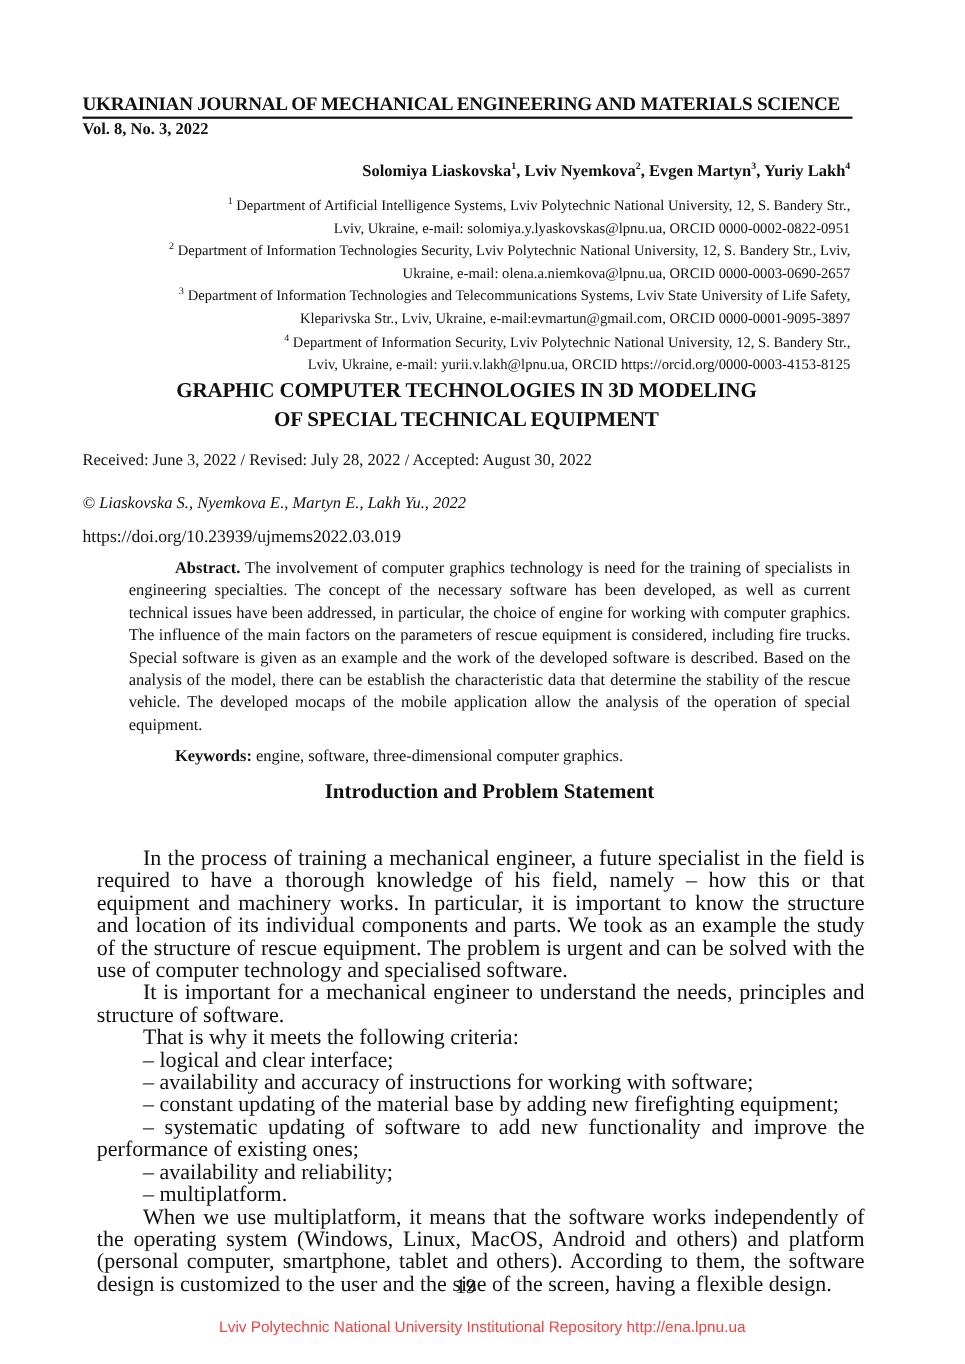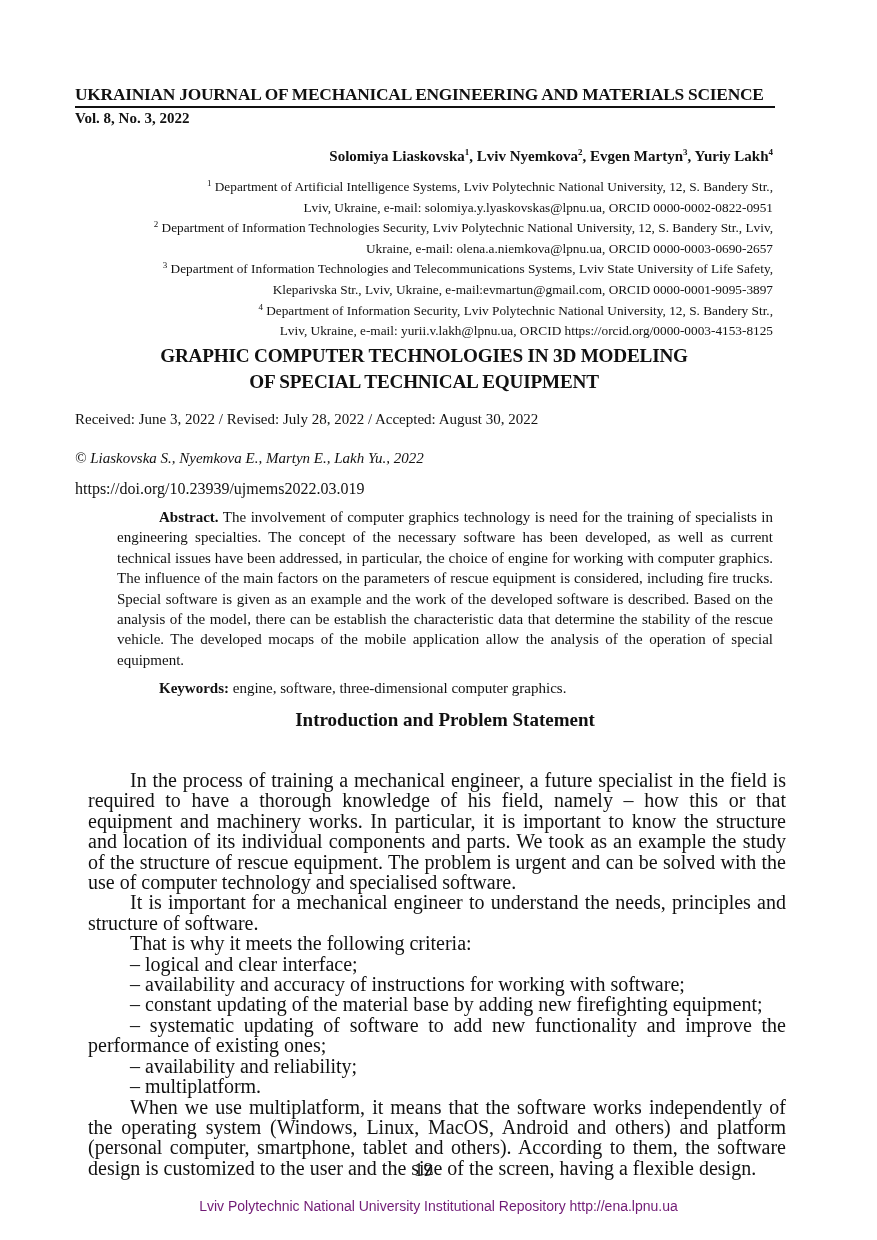--- a/index.html
+++ b/index.html
@@ -40,21 +40,21 @@
   }
   .body-text {
     position: absolute; left: 88px; top: 734px; width: 698px;
     font-size: 20px; line-height: 20.4px; text-align: justify; margin-top: 36px;
   }
   .body-text p { margin: 0; text-indent: 42px; }
   .body-text .criterion { margin: 0; text-indent: 42px; }
   .page-number { position: absolute; left: 0; top: 1159px; width: 847px; text-align: center; font-size: 19px; }
   .repo-footer {
     position: absolute; left: 0; top: 1198px; width: 877px; text-align: center;
-    font-family: "Liberation Sans", "DejaVu Sans", sans-serif; font-size: 14px; color: #701a75;
+    font-family: "Liberation Sans", "DejaVu Sans", sans-serif; font-size: 14px; color: #ef4444;
   }
   b { font-weight: bold; }
 </style>
 </head>
 <body>
 
 <div class="journal">UKRAINIAN JOURNAL OF MECHANICAL ENGINEERING AND MATERIALS SCIENCE</div>
 <div class="rule"></div>
 <div class="vol">Vol. 8, No. 3, 2022</div>
 

